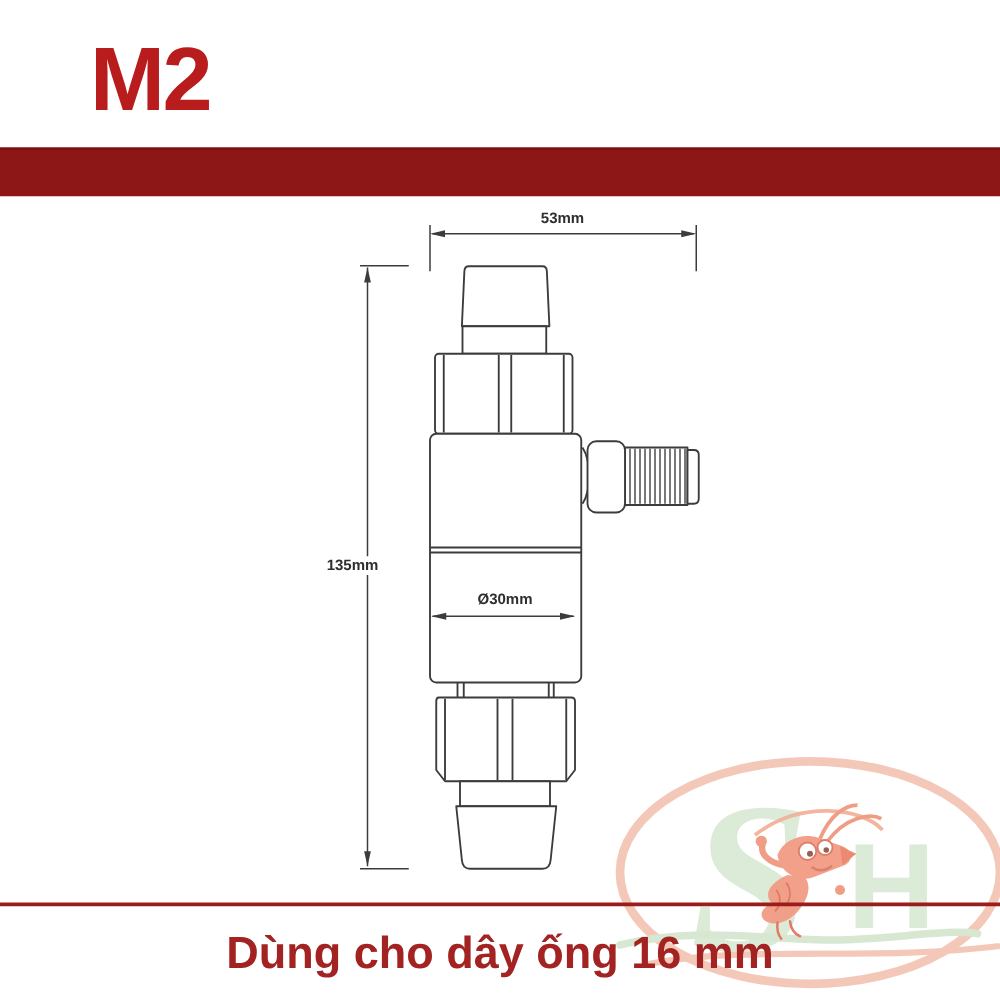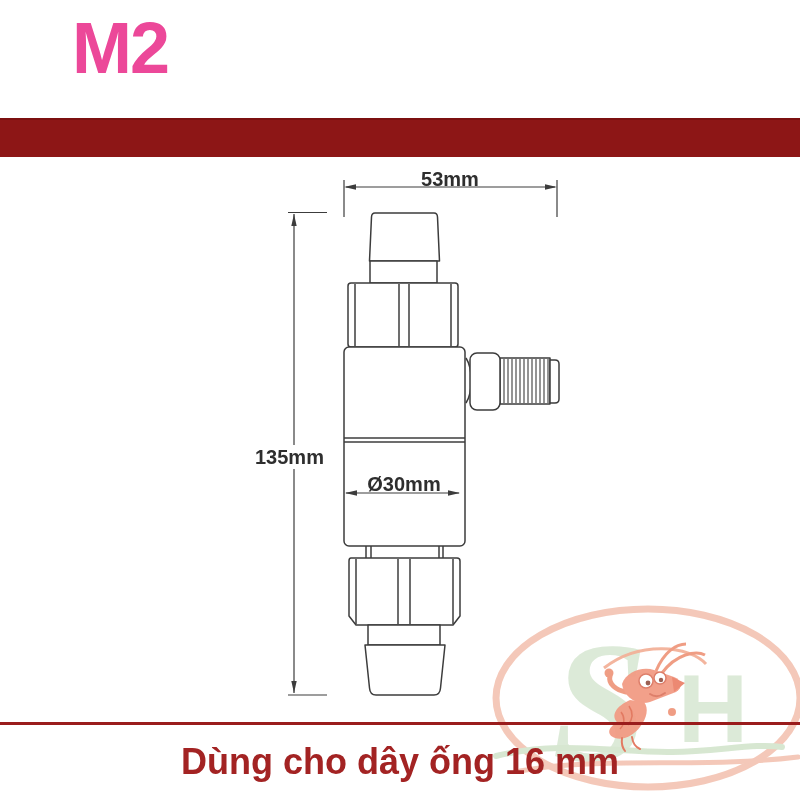--- a/index.html
+++ b/index.html
@@ -1,33 +1,33 @@
 <!DOCTYPE html>
 <html><head>
 <meta charset="utf-8">
 <style>
   html,body{margin:0;padding:0;background:#fff;}
   .page{
     position:relative;width:800px;height:800px;overflow:hidden;
     background:#fff;font-family:"Liberation Sans",sans-serif;
   }
   .model-label{
-    position:absolute;left:72px;top:12px;z-index:5;
+    position:absolute;left:72px;top:28px;z-index:5;
     font-size:72px;font-weight:700;letter-spacing:-2px;line-height:1;
-    color:#ec4899;
+    color:#b91c1c;
   }
   .top-bar{
     position:absolute;left:0;top:118px;width:800px;height:39px;z-index:4;
     background:#8D1616;border-top:2px solid #7C1010;box-sizing:border-box;
   }
   .watermark{position:absolute;left:0;top:0;z-index:1;pointer-events:none;}
   .diagram{position:absolute;left:0;top:0;z-index:2;}
   .dim{
     position:absolute;z-index:3;color:#2E2E2E;font-weight:700;
-    font-size:20px;line-height:1.1;text-align:center;
+    font-size:12px;line-height:1.1;text-align:center;
   }
   .dim-width{left:410px;top:168px;width:80px;}
   .dim-height{left:255px;top:445px;width:54px;background:#fff;padding:1px 0;}
   .dim-diameter{left:364px;top:473px;width:80px;}
   .bottom-rule{
     position:absolute;left:0;top:722px;width:800px;height:3px;z-index:4;
     background:#9A1C1C;
   }
   .caption{
     position:absolute;left:0;top:740px;width:800px;z-index:5;

